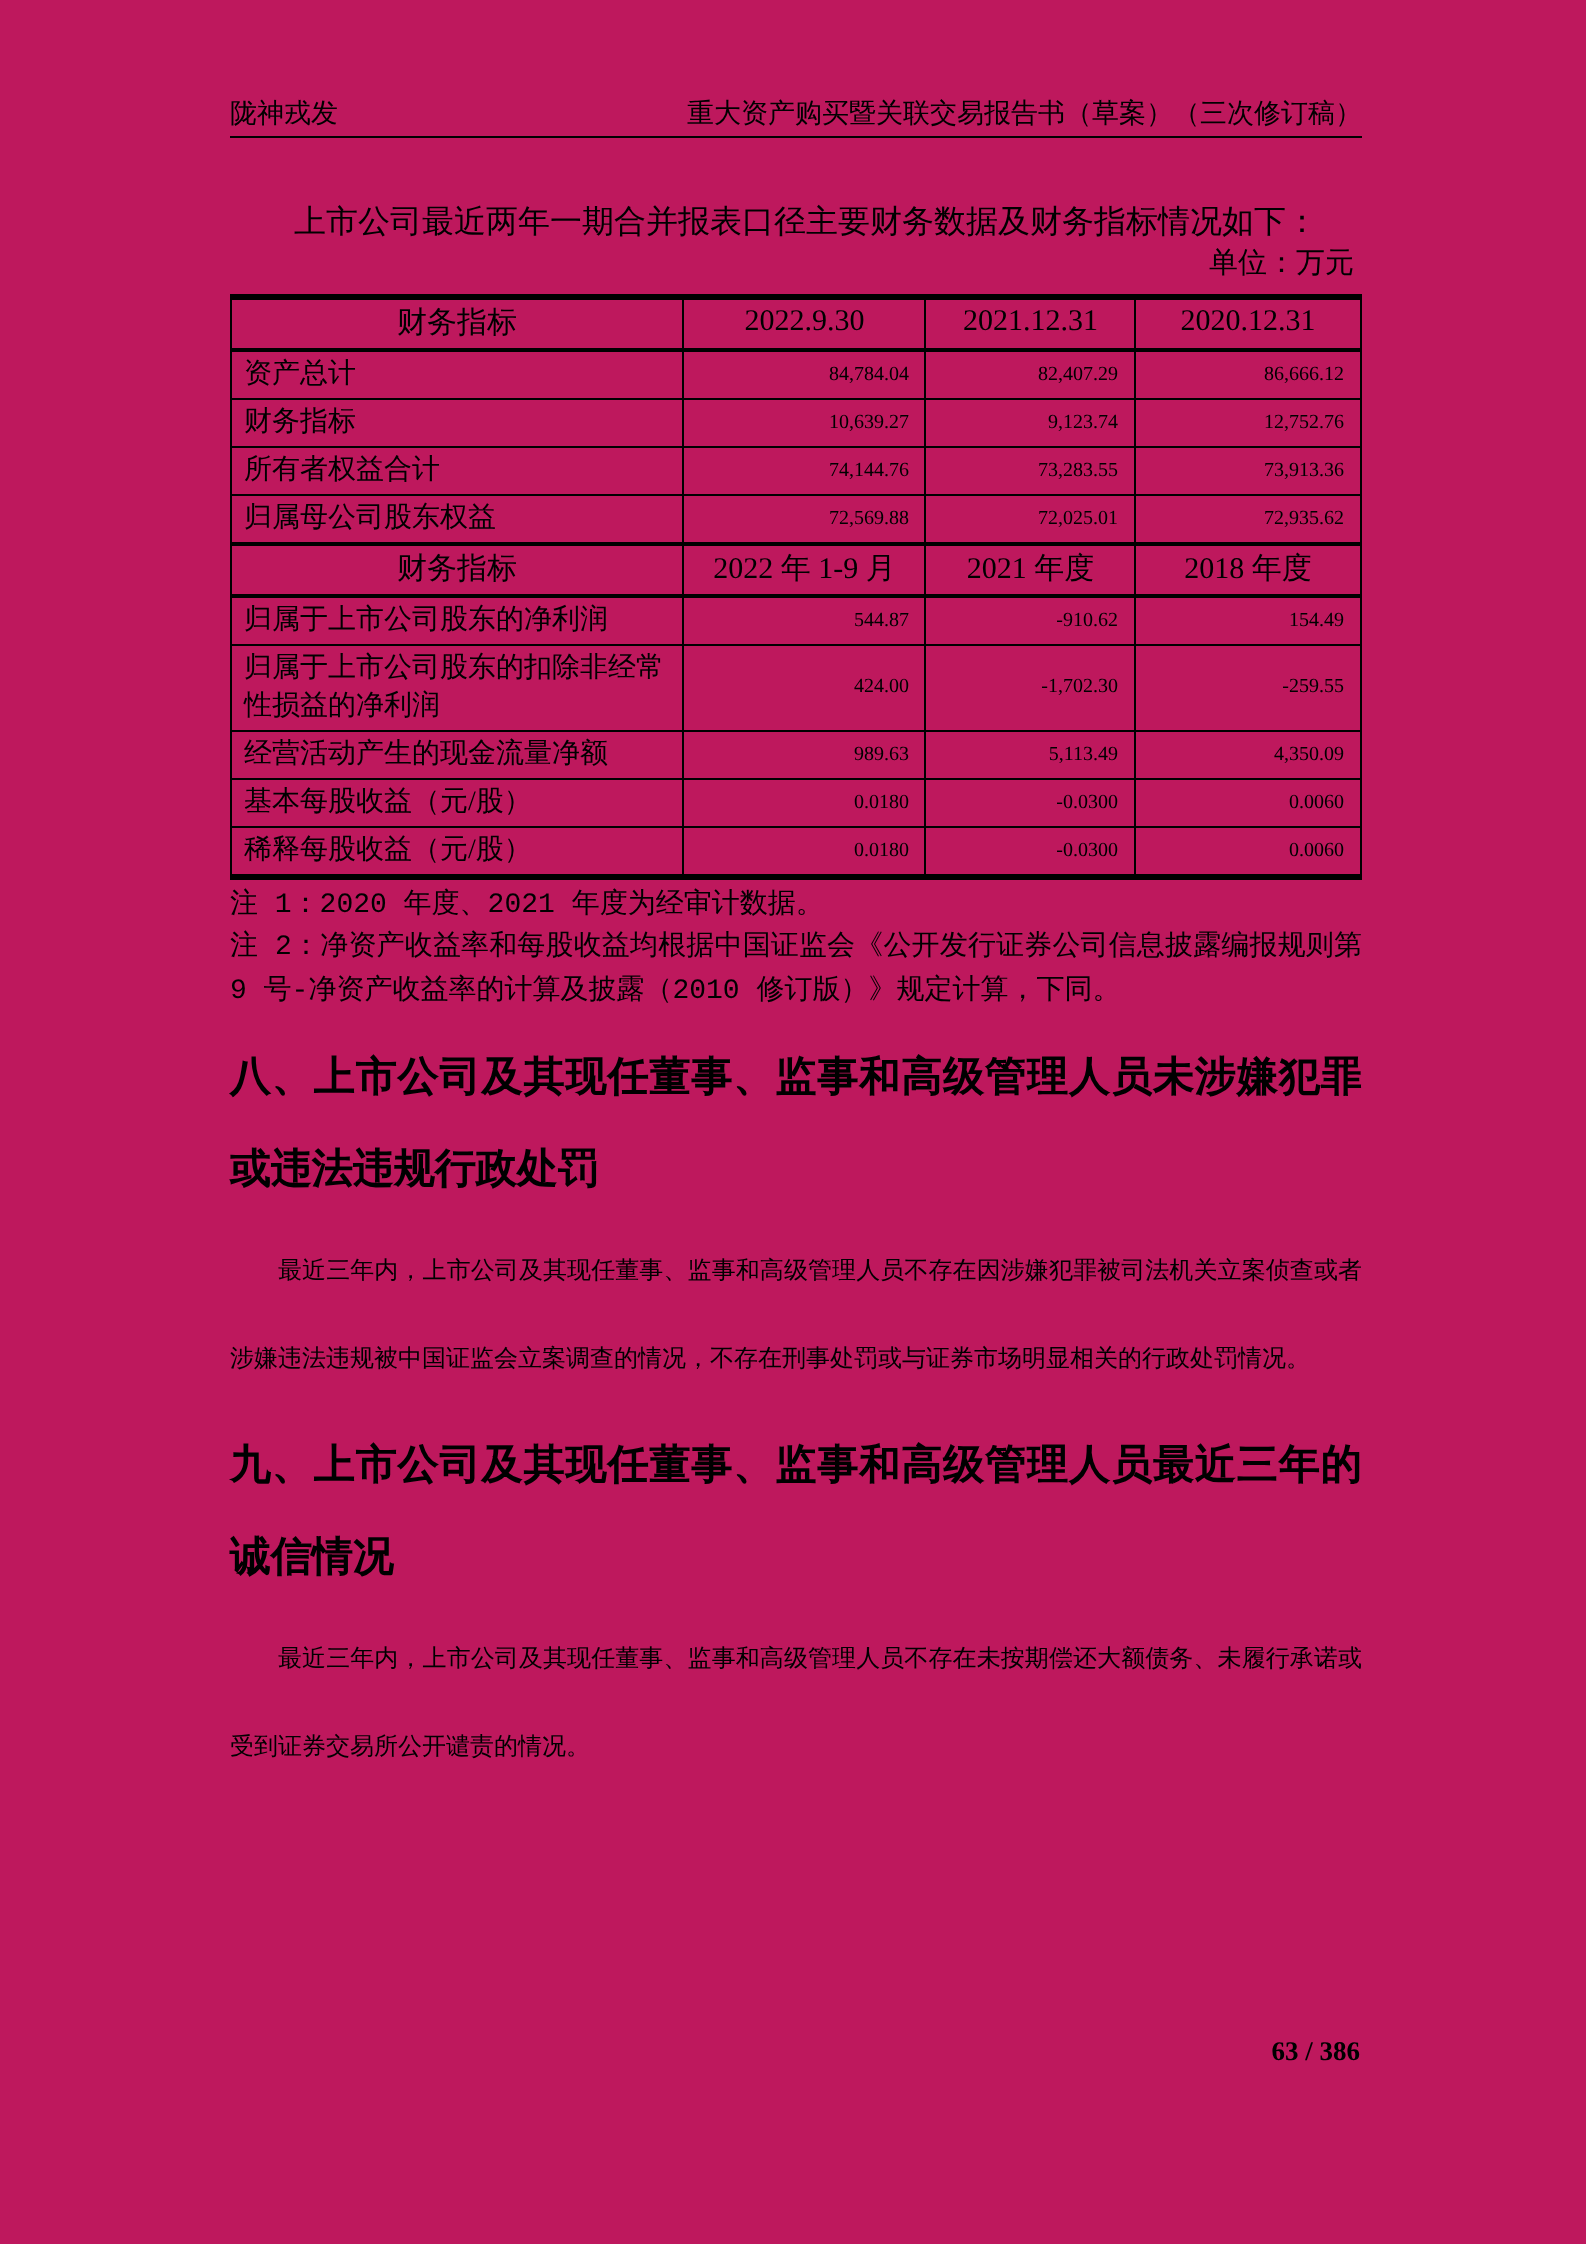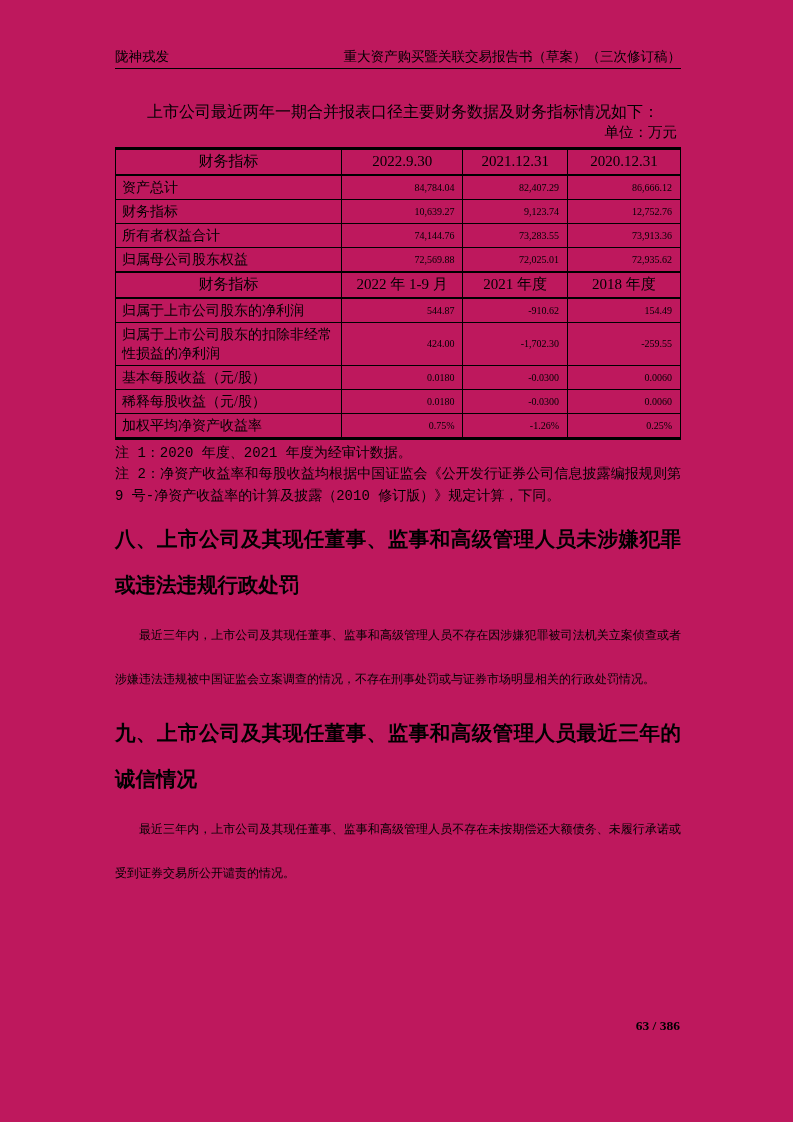--- a/index.html
+++ b/index.html
@@ -171,37 +171,37 @@
           <td class="val">-910.62</td>
           <td class="val">154.49</td>
         </tr>
         <tr>
           <td class="label">归属于上市公司股东的扣除非经常性损益的净利润</td>
           <td class="val">424.00</td>
           <td class="val">-1,702.30</td>
           <td class="val">-259.55</td>
         </tr>
         <tr>
+          <td class="label">经营活动产生的现金流量净额</td>
+          <td class="val">989.63</td>
+          <td class="val">5,113.49</td>
+          <td class="val">4,350.09</td>
+        </tr>
+        <tr>
           <td class="label">基本每股收益（元/股）</td>
           <td class="val">0.0180</td>
           <td class="val">-0.0300</td>
           <td class="val">0.0060</td>
         </tr>
         <tr>
           <td class="label">稀释每股收益（元/股）</td>
           <td class="val">0.0180</td>
           <td class="val">-0.0300</td>
           <td class="val">0.0060</td>
         </tr>
-        <tr>
-          <td class="label">加权平均净资产收益率</td>
-          <td class="val">0.75%</td>
-          <td class="val">-1.26%</td>
-          <td class="val">0.25%</td>
-        </tr>
       </tbody>
     </table>
 
     <div class="notes">
       <p>注 1：2020 年度、2021 年度为经审计数据。</p>
       <p>注 2：净资产收益率和每股收益均根据中国证监会《公开发行证券公司信息披露编报规则第 9 号-净资产收益率的计算及披露（2010 修订版）》规定计算，下同。</p>
     </div>
 
     <h2 class="section-heading">八、上市公司及其现任董事、监事和高级管理人员未涉嫌犯罪或违法违规行政处罚</h2>
     <p class="section-body">最近三年内，上市公司及其现任董事、监事和高级管理人员不存在因涉嫌犯罪被司法机关立案侦查或者涉嫌违法违规被中国证监会立案调查的情况，不存在刑事处罚或与证券市场明显相关的行政处罚情况。</p>

